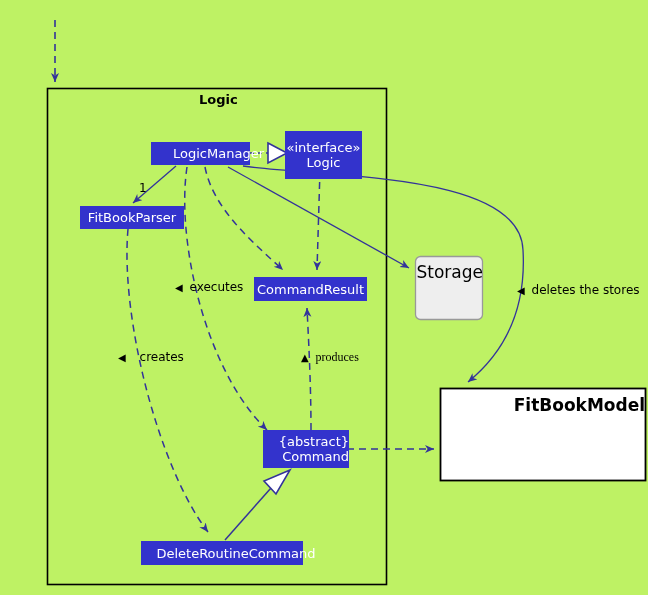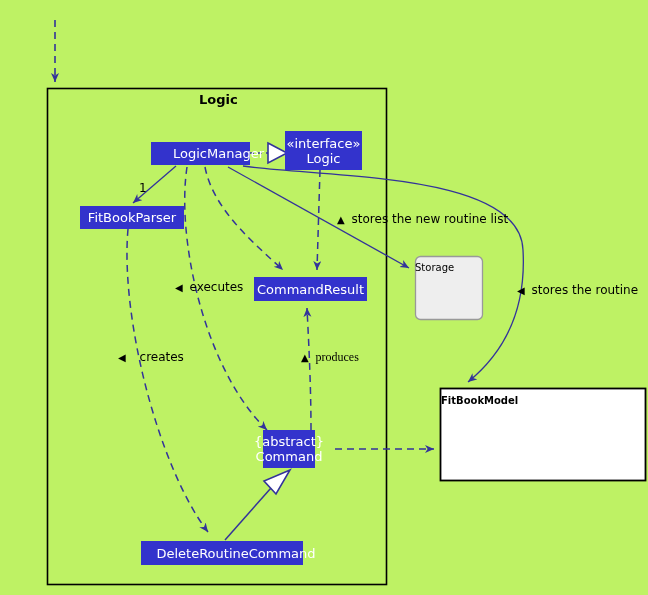--- a/index.html
+++ b/index.html
@@ -44,22 +44,22 @@
     font-weight: bold;
     font-size: 13px;
     color: #000000;
     font-family: "DejaVu Sans", sans-serif;
   }
   .plain-node {
     position: absolute;
     box-sizing: border-box;
     display: flex;
     align-items: flex-start;
-    justify-content: flex-start;
-    font-size: 10px;
+    justify-content: flex-end;
+    font-size: 17px;
     color: #000000;
     font-family: "DejaVu Sans", sans-serif;
   }
   .edge-label {
     position: absolute;
     font-size: 12px;
     color: #000000;
     white-space: nowrap;
     font-family: "DejaVu Sans", sans-serif;
   }
@@ -117,58 +117,54 @@
 
     <rect x="440.5" y="388.5" width="205" height="92" fill="#ffffff" stroke="#000000" stroke-width="1.8"></rect>
   </svg>
 
   <div class="pkg-title" style="left:199px; top:92px;">Logic</div>
 
   <div class="node-label" style="left:151px; top:142px; width:99px; height:23px;padding-left:36px;">
     <span>LogicManager</span>
   </div>
 
-  <div class="node-label" style="left:285px; top:131px; width:77px; height:39px;align-items:center;">
+  <div class="node-label" style="left:285px; top:131px; width:77px; height:48px;align-items:center;">
     <span>«interface»</span>
     <span>Logic</span>
   </div>
 
   <div class="node-label" style="left:254px; top:277px; width:113px; height:24px;">
     <span>CommandResult</span>
   </div>
 
   <div class="node-label" style="left:80px; top:206px; width:104px; height:23px;">
     <span>FitBookParser</span>
   </div>
 
-  <div class="node-label" style="left:263px; top:430px; width:52px; height:38px;">
+  <div class="node-label" style="left:263px; top:430px; width:86px; height:38px;align-items:flex-end;">
     <span>{abstract}</span>
     <span>Command</span>
   </div>
 
   <div class="node-label" style="left:141px; top:541px; width:162px; height:24px;padding-left:28px;">
     <span>DeleteRoutineCommand</span>
   </div>
 
   <div class="plain-node" style="left:415px; top:262px; width:68px; height:20px;">
     <span>Storage</span>
   </div>
 
   <div class="plain-node" style="left:441px; top:395px; width:204px; height:20px; font-weight:bold;">
     <span>FitBookModel</span>
   </div>
 
-  <div class="edge-label" style="left:337px; top:212px;">
-    <span style="font-size:10px;">▲</span>
-    <span style="margin-left:3px;">stores the new routine list</span>
-  </div>
 
   <div class="edge-label" style="left:517px; top:283px;">
     <span style="font-size:10px;">◀</span>
-    <span style="margin-left:3px;">stores the routine</span>
+    <span style="margin-left:3px;">deletes the stores</span>
   </div>
 
   <div class="edge-label" style="left:175px; top:280px;">
     <span style="font-size:10px;">◀</span>
     <span style="margin-left:3px;">executes</span>
   </div>
 
   <div class="edge-label" style="left:118px; top:350px;">
     <span style="font-size:10px;">◀</span>
     <span style="margin-left:10px;">creates</span>

